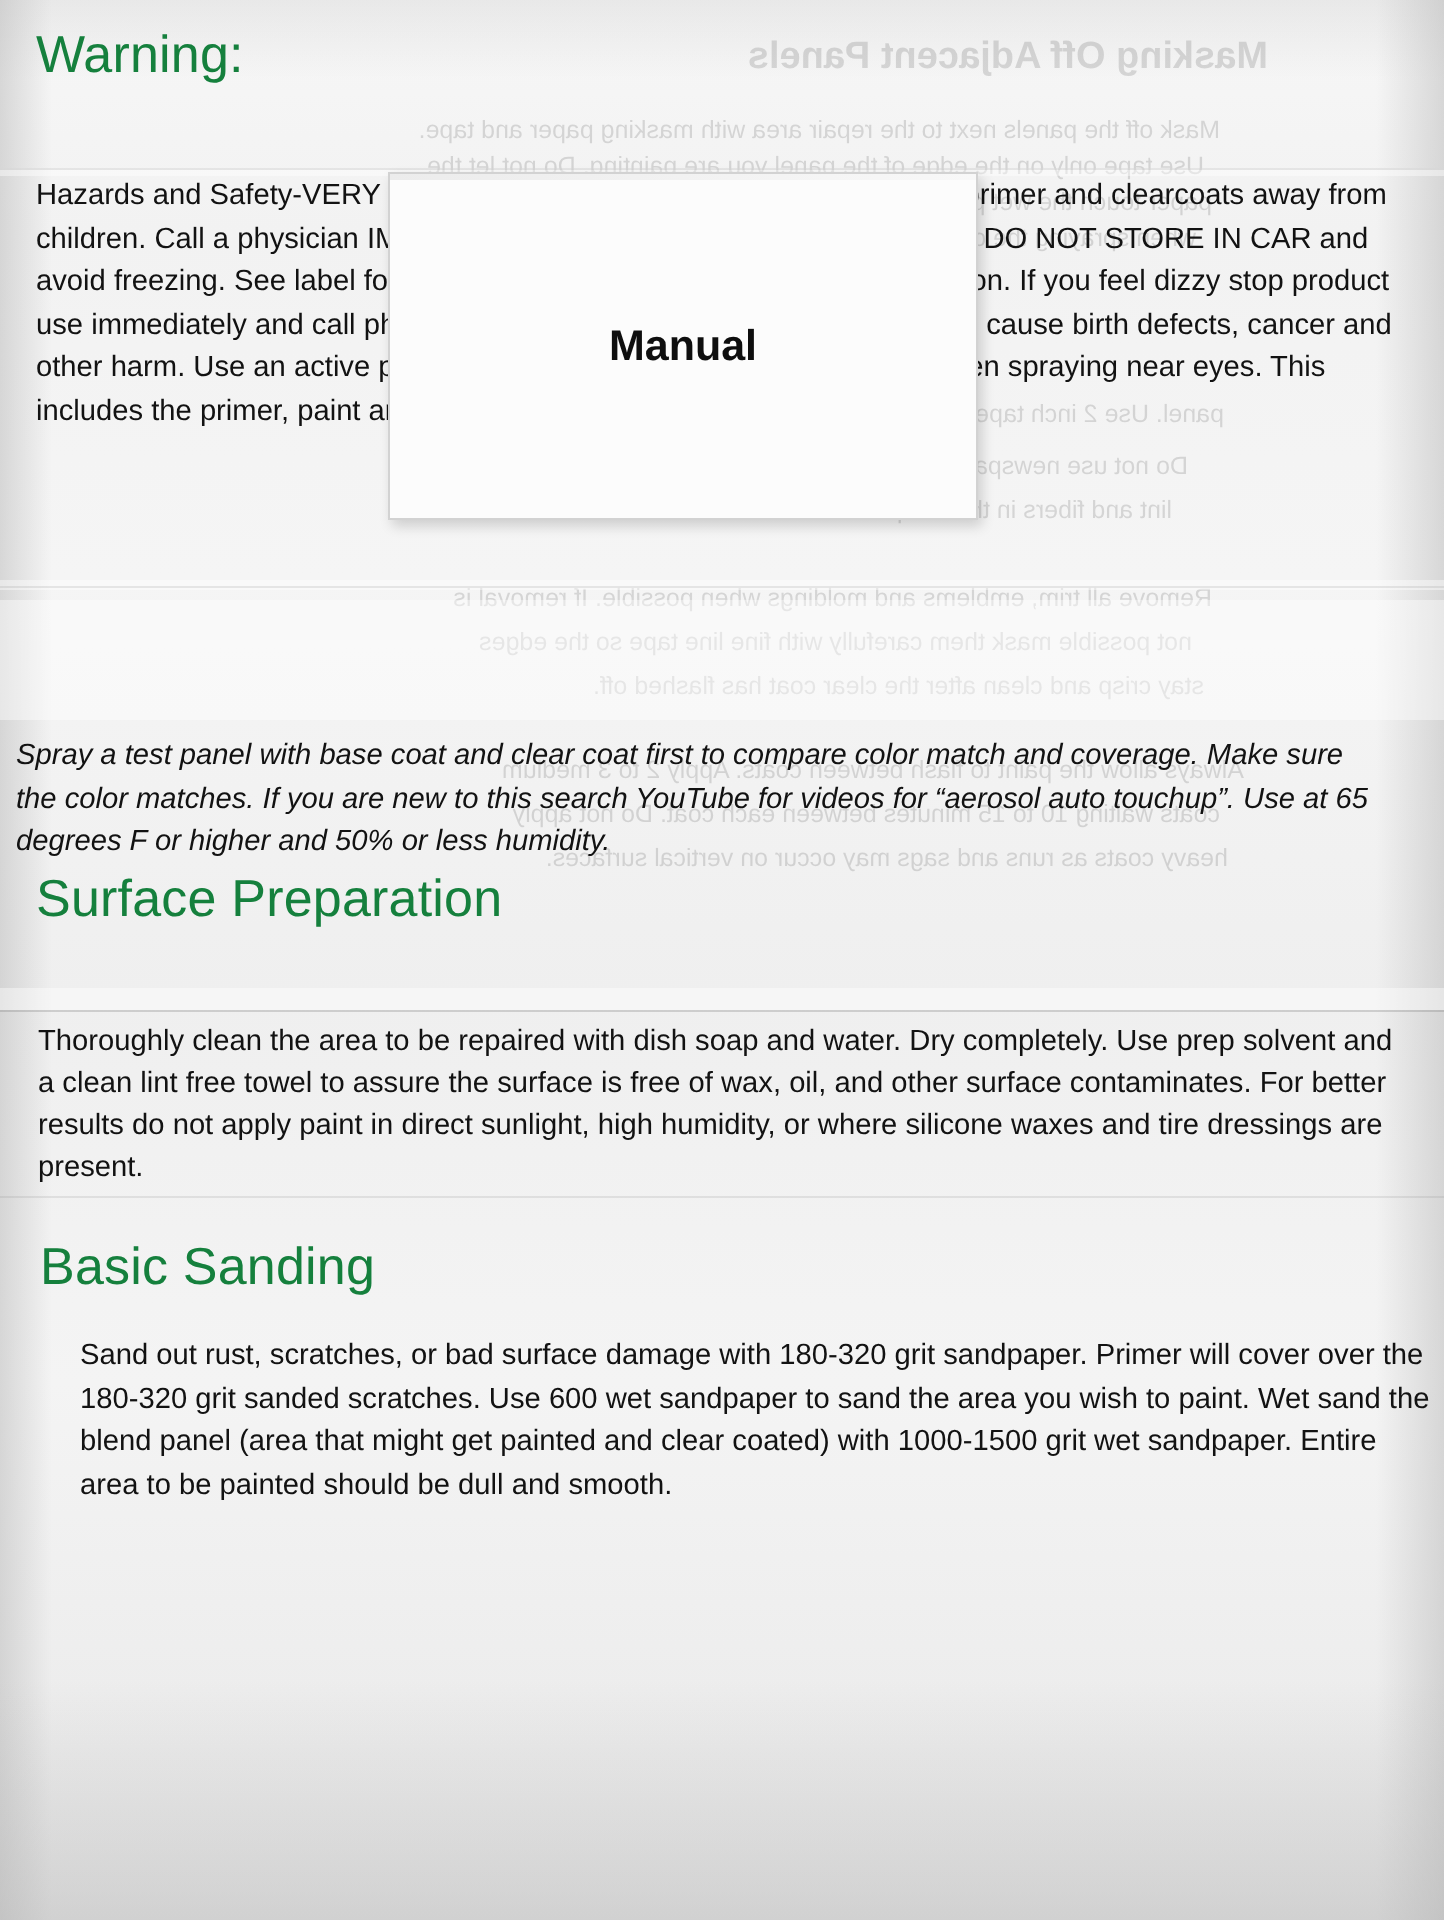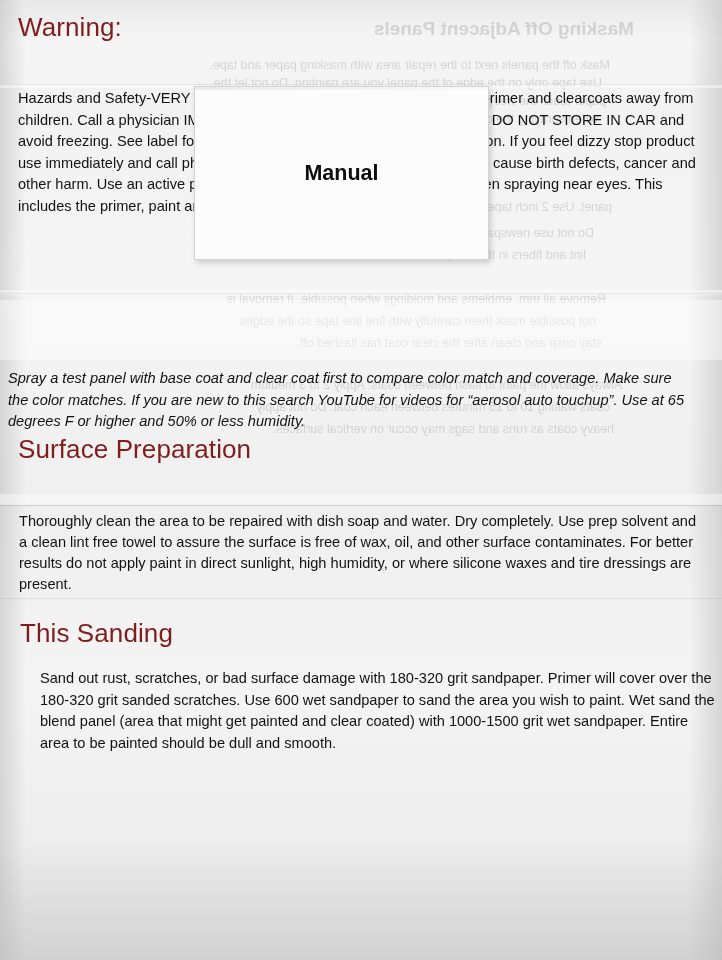--- a/index.html
+++ b/index.html
@@ -77,21 +77,21 @@
     inset: 0;
   }
   .blk {
     position: absolute;
   }
   h1.head {
     margin: 0;
     font-weight: 400;
     font-size: 26px;
     letter-spacing: 0.1px;
-    color: #7f1d1d;
+    color: #15803d;
   }
   p.body {
     margin: 0;
     font-size: 14.6px;
     line-height: 21.5px;
     color: #121212;
   }
   p.body.tight {
     line-height: 21px;
   }
@@ -193,21 +193,21 @@
     </div>
 
     <div class="blk" style="left:18px; top:434px; width:420px;">
       <h1 class="head">Surface Preparation</h1>
     </div>
     <div class="blk" style="left:19px; top:511px; width:684px;">
       <p class="body tight">Thoroughly clean the area to be repaired with dish soap and water.  Dry completely. Use prep solvent and a clean lint free towel to assure the surface is free of wax, oil, and other surface contaminates. For better results do not apply paint in direct sunlight, high humidity, or where silicone waxes and tire dressings are present.</p>
     </div>
 
     <div class="blk" style="left:20px; top:618px; width:420px;">
-      <h1 class="head">This Sanding</h1>
+      <h1 class="head">Basic Sanding</h1>
     </div>
     <div class="blk" style="left:40px; top:668px; width:678px;">
       <p class="body">Sand out rust, scratches, or bad surface damage with 180-320 grit sandpaper. Primer will cover over the 180-320 grit sanded scratches. Use 600 wet sandpaper to sand the area you wish to paint. Wet sand the blend panel (area that might get painted and clear coated) with 1000-1500 grit wet sandpaper. Entire area to be painted should be dull and smooth.</p>
     </div>
 
   </div>
 
   <div class="label-card">
     <div class="label-card-notch"></div>
     <div class="l2">Manual</div>

